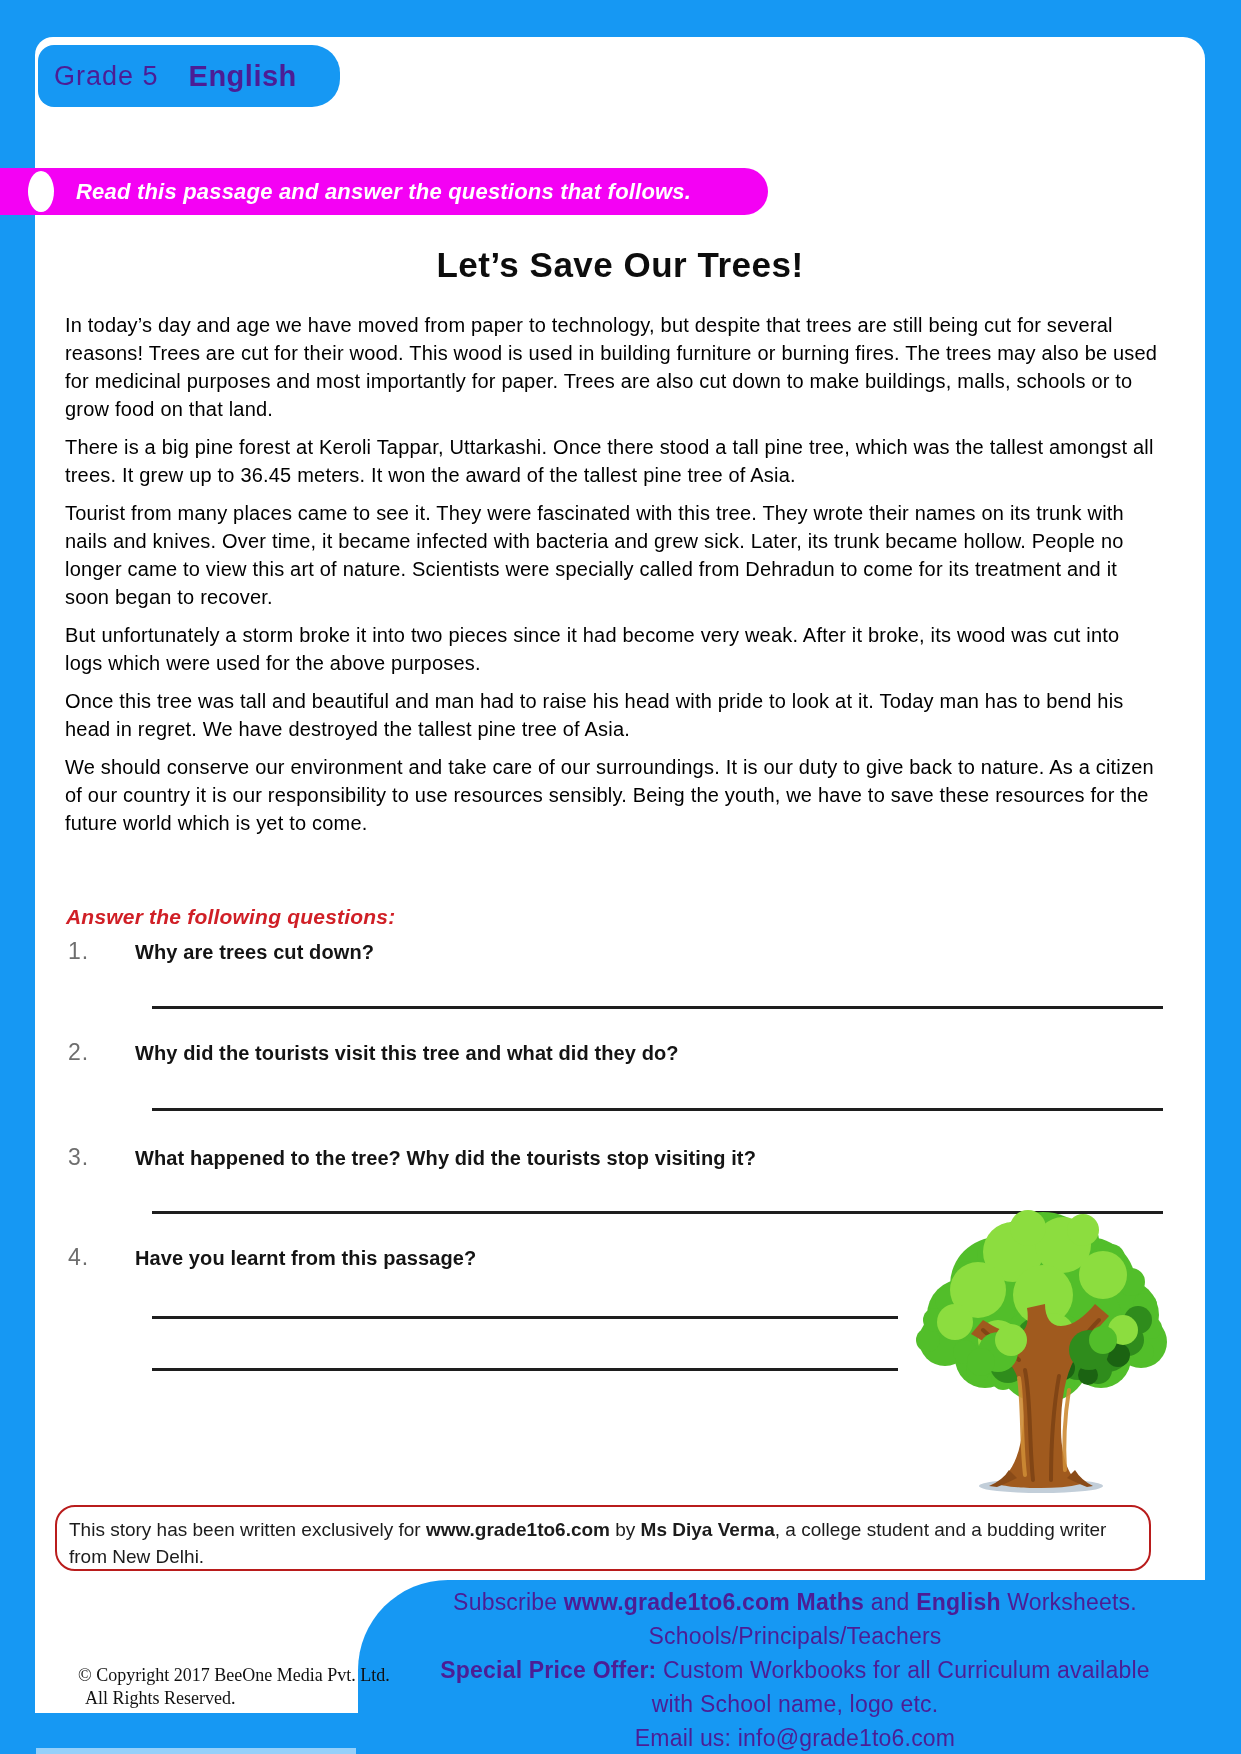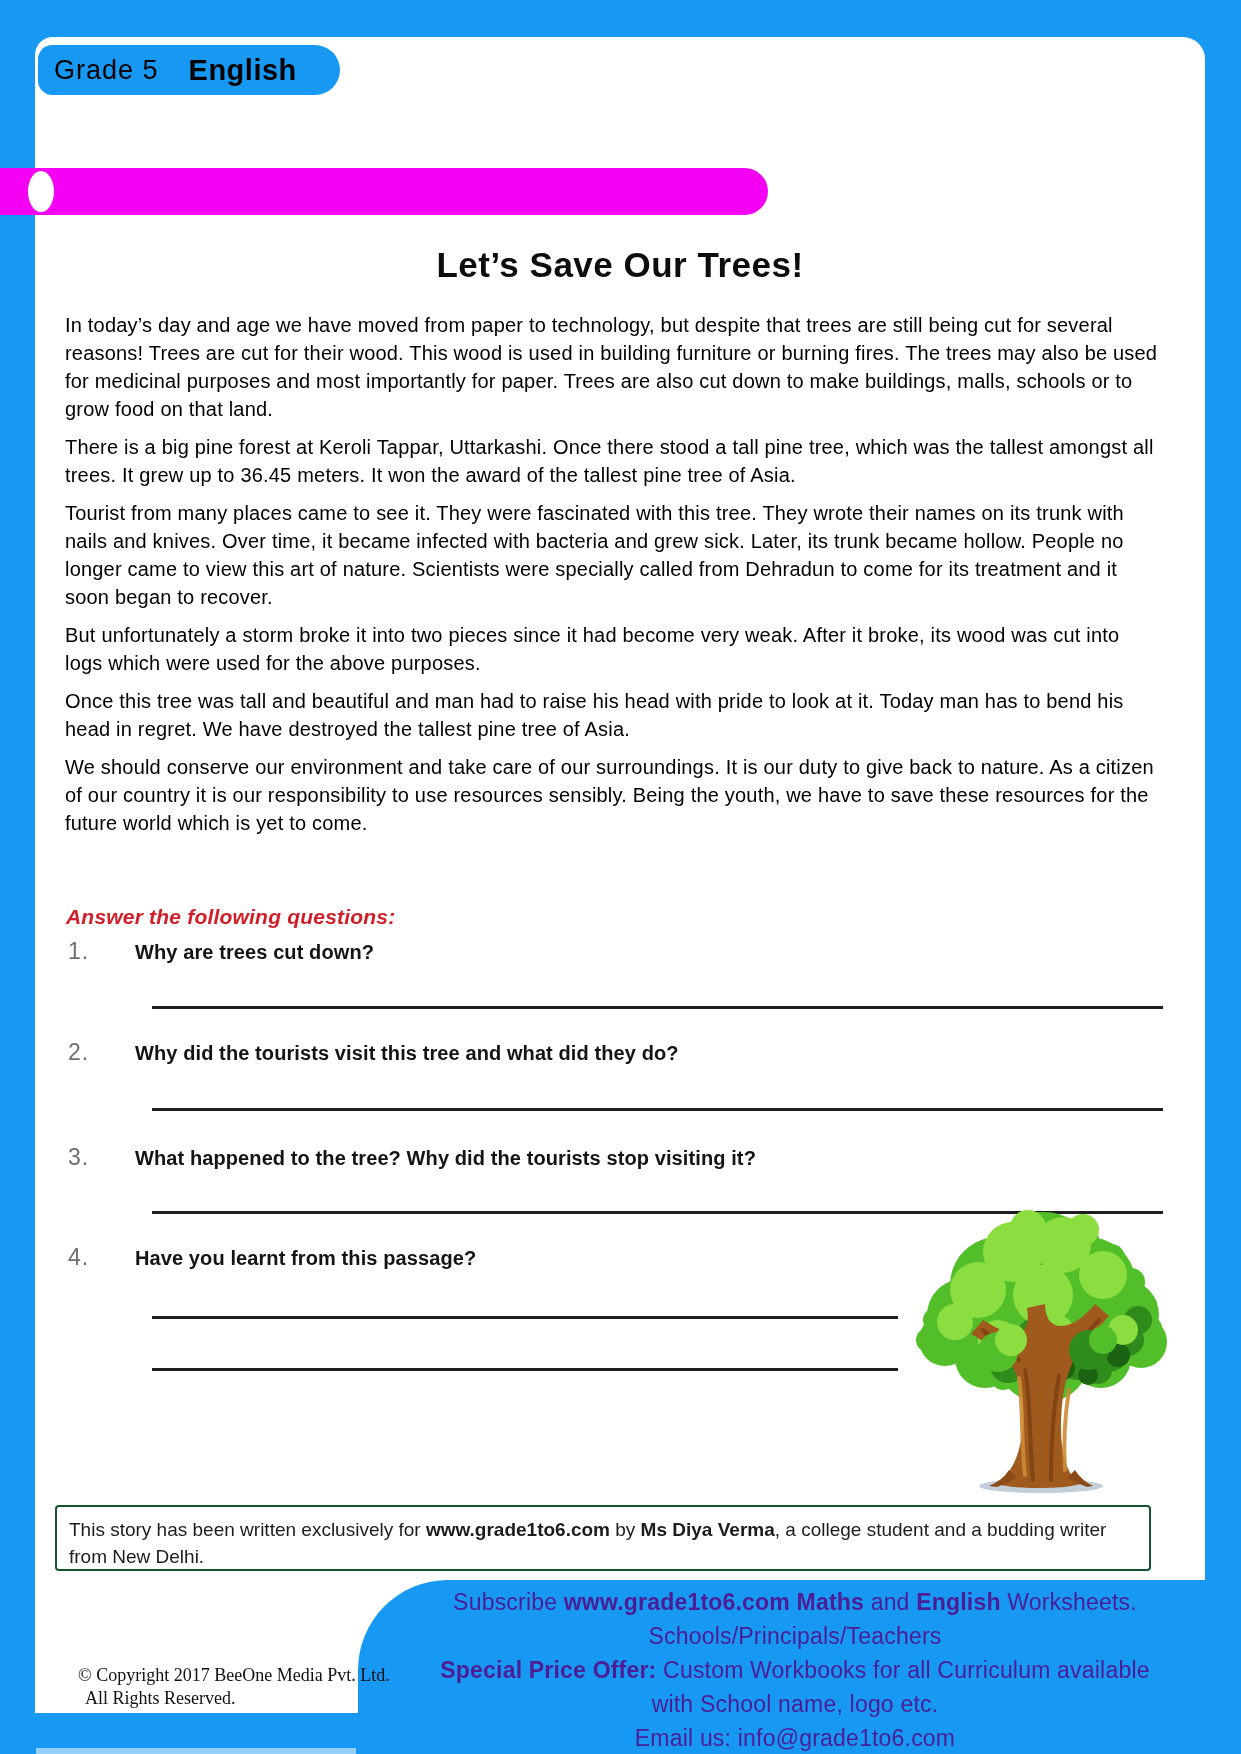--- a/index.html
+++ b/index.html
@@ -6,23 +6,23 @@
   .page{
     position:relative;width:1241px;height:1754px;background:#1698F3;
     font-family:"Liberation Sans",sans-serif;overflow:hidden;margin:0 auto;
   }
   .content{
     position:absolute;left:35px;top:37px;width:1170px;height:1717px;
     background:#ffffff;border-radius:18px 22px 0 0;
   }
   
   .badge{
-    position:absolute;left:38px;top:45px;width:302px;height:50px;
+    position:absolute;left:38px;top:45px;width:302px;height:62px;
     background:#1698F3;border-radius:16px 28px 28px 16px;
-    display:flex;align-items:center;color:#000000;
+    display:flex;align-items:center;color:#4c1d95;
   }
   .badge .grade{font-size:27px;font-weight:400;margin-left:16px;letter-spacing:1px;}
   .badge .subject{font-size:29px;font-weight:700;margin-left:30px;letter-spacing:.5px;}
   
   .banner{
     position:absolute;left:0;top:168px;width:768px;height:47px;
     background:#F401F4;border-radius:0 24px 24px 0;
   }
   .banner .dot{
     position:absolute;left:28px;top:3px;width:26px;height:41px;background:#fff;border-radius:50%;
@@ -48,21 +48,21 @@
   .q-num{position:absolute;left:68px;font-size:23px;color:#6e6e6e;letter-spacing:1px;}
   .q-text{position:absolute;left:135px;font-size:20px;font-weight:700;color:#141414;letter-spacing:.1px;}
   .a-line{position:absolute;left:152px;height:0;border-top:3px solid #1e1e1e;}
   .a-line.long{width:1011px;}
   .a-line.short{width:746px;}
   
   .tree{position:absolute;left:893px;top:1200px;width:300px;height:298px;}
   
   .attr-box{
     position:absolute;left:55px;top:1505px;width:1096px;height:66px;
-    border:2px solid #14532d;border-radius:4px;background:#fff;box-sizing:border-box;
+    border:2px solid #b91c1c;border-radius:20px;background:#fff;box-sizing:border-box;
   }
   .attr-box p{margin:0;padding:9px 14px 0 12px;font-size:19px;line-height:27px;color:#1c1c1c;}
   .attr-box .b{font-weight:700;}
   
   .footer-blue-main{
     position:absolute;left:358px;top:1580px;width:883px;height:174px;
     background:#1698F3;border-top-left-radius:90px;
   }
   .footer-blue-left{position:absolute;left:0;top:1713px;width:460px;height:41px;background:#1698F3;}
   .copyright-box{
@@ -89,20 +89,21 @@
 <div class="page">
   <div class="content"></div>
 
   <div class="badge">
     <span class="grade">Grade 5</span>
     <span class="subject">English</span>
   </div>
 
   <div class="banner">
     <span class="dot"></span>
+    <span class="txt">Read this passage and answer the questions that follows.</span>
   </div>
 
   <h1 class="title">Let’s Save Our Trees!</h1>
 
   <div class="passage">
     <p>In today’s day and age we have moved from paper to technology, but despite that trees are still being cut for several reasons! Trees are cut for their wood. This wood is used in building furniture or burning fires. The trees may also be used for medicinal purposes and most importantly for paper. Trees are also cut down to make buildings, malls, schools or to grow food on that land.</p>
     <p>There is a big pine forest at Keroli Tappar, Uttarkashi. Once there stood a tall pine tree, which was the tallest amongst all trees. It grew up to 36.45 meters. It won the award of the tallest pine tree of Asia.</p>
     <p>Tourist from many places came to see it. They were fascinated with this tree. They wrote their names on its trunk with nails and knives. Over time, it became infected with bacteria and grew sick. Later, its trunk became hollow. People no longer came to view this art of nature. Scientists were specially called from Dehradun to come for its treatment and it soon began to recover.</p>
     <p>But unfortunately a storm broke it into two pieces since it had become very weak. After it broke, its wood was cut into logs which were used for the above purposes.</p>
     <p>Once this tree was tall and beautiful and man had to raise his head with pride to look at it. Today man has to bend his head in regret. We have destroyed the tallest pine tree of Asia.</p>

